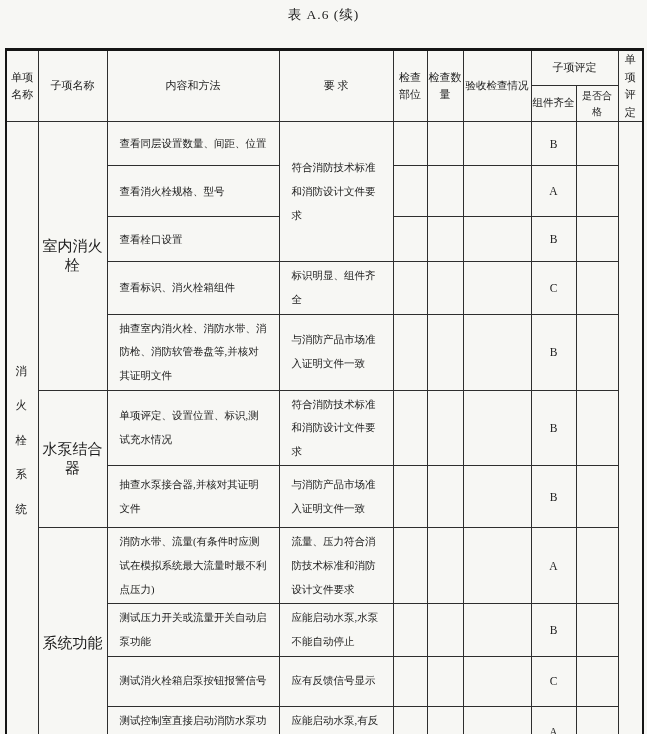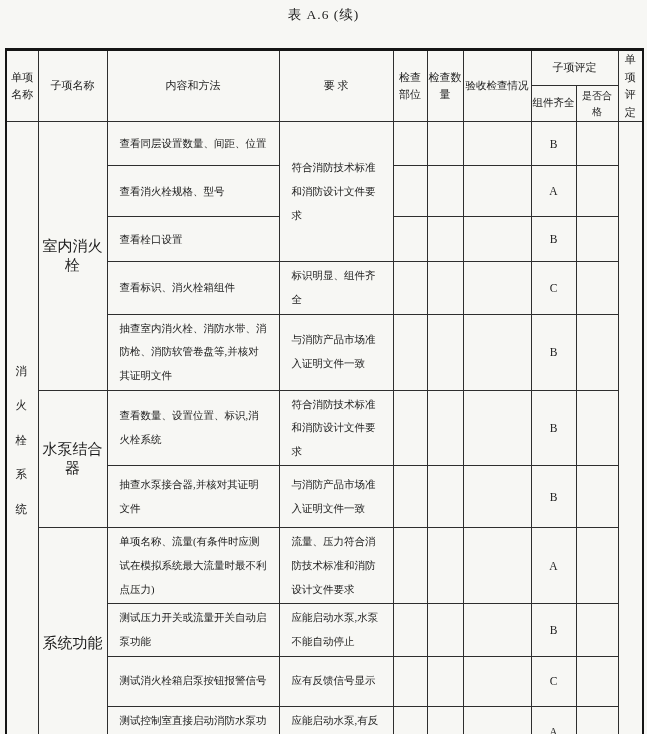--- a/index.html
+++ b/index.html
@@ -171,42 +171,42 @@
     <td class="cell-text">与消防产品市场准入证明文件一致</td>
     <td></td>
     <td></td>
     <td></td>
     <td class="cell-imp">B</td>
     <td></td>
   </tr>
 
   <tr style="height:63px">
     <td rowspan="2" class="cell-subname">水泵结合器</td>
-    <td class="cell-text">查看数量、设置位置、标识,消火栓系统</td>
+    <td class="cell-text">单项评定、设置位置、标识,测试充水情况</td>
     <td class="cell-text">符合消防技术标准和消防设计文件要求</td>
     <td></td>
     <td></td>
     <td></td>
     <td class="cell-imp">B</td>
     <td></td>
   </tr>
 
   <tr style="height:62px">
     <td class="cell-text">抽查水泵接合器,并核对其证明文件</td>
     <td class="cell-text">与消防产品市场准入证明文件一致</td>
     <td></td>
     <td></td>
     <td></td>
     <td class="cell-imp">B</td>
     <td></td>
   </tr>
 
   <tr style="height:65px">
     <td rowspan="4" class="cell-subname">系统功能</td>
-    <td class="cell-text">单项名称、流量(有条件时应测试在模拟系统最大流量时最不利点压力)</td>
+    <td class="cell-text">消防水带、流量(有条件时应测试在模拟系统最大流量时最不利点压力)</td>
     <td class="cell-text">流量、压力符合消防技术标准和消防设计文件要求</td>
     <td></td>
     <td></td>
     <td></td>
     <td class="cell-imp">A</td>
     <td></td>
   </tr>
 
   <tr style="height:48px">
     <td class="cell-text">测试压力开关或流量开关自动启泵功能</td>

